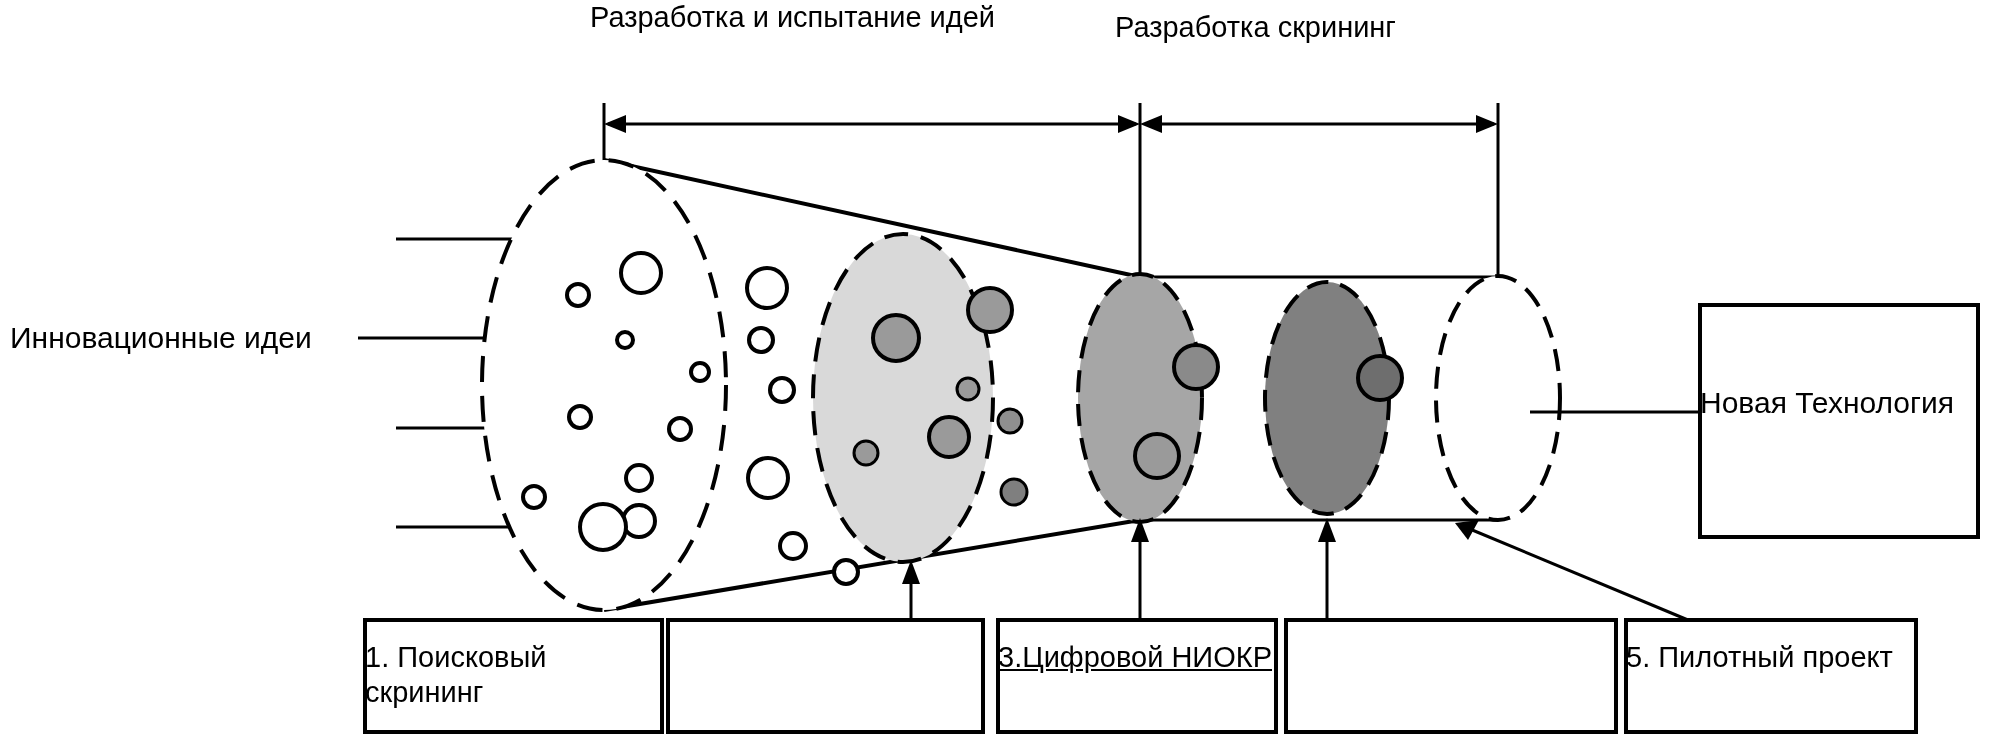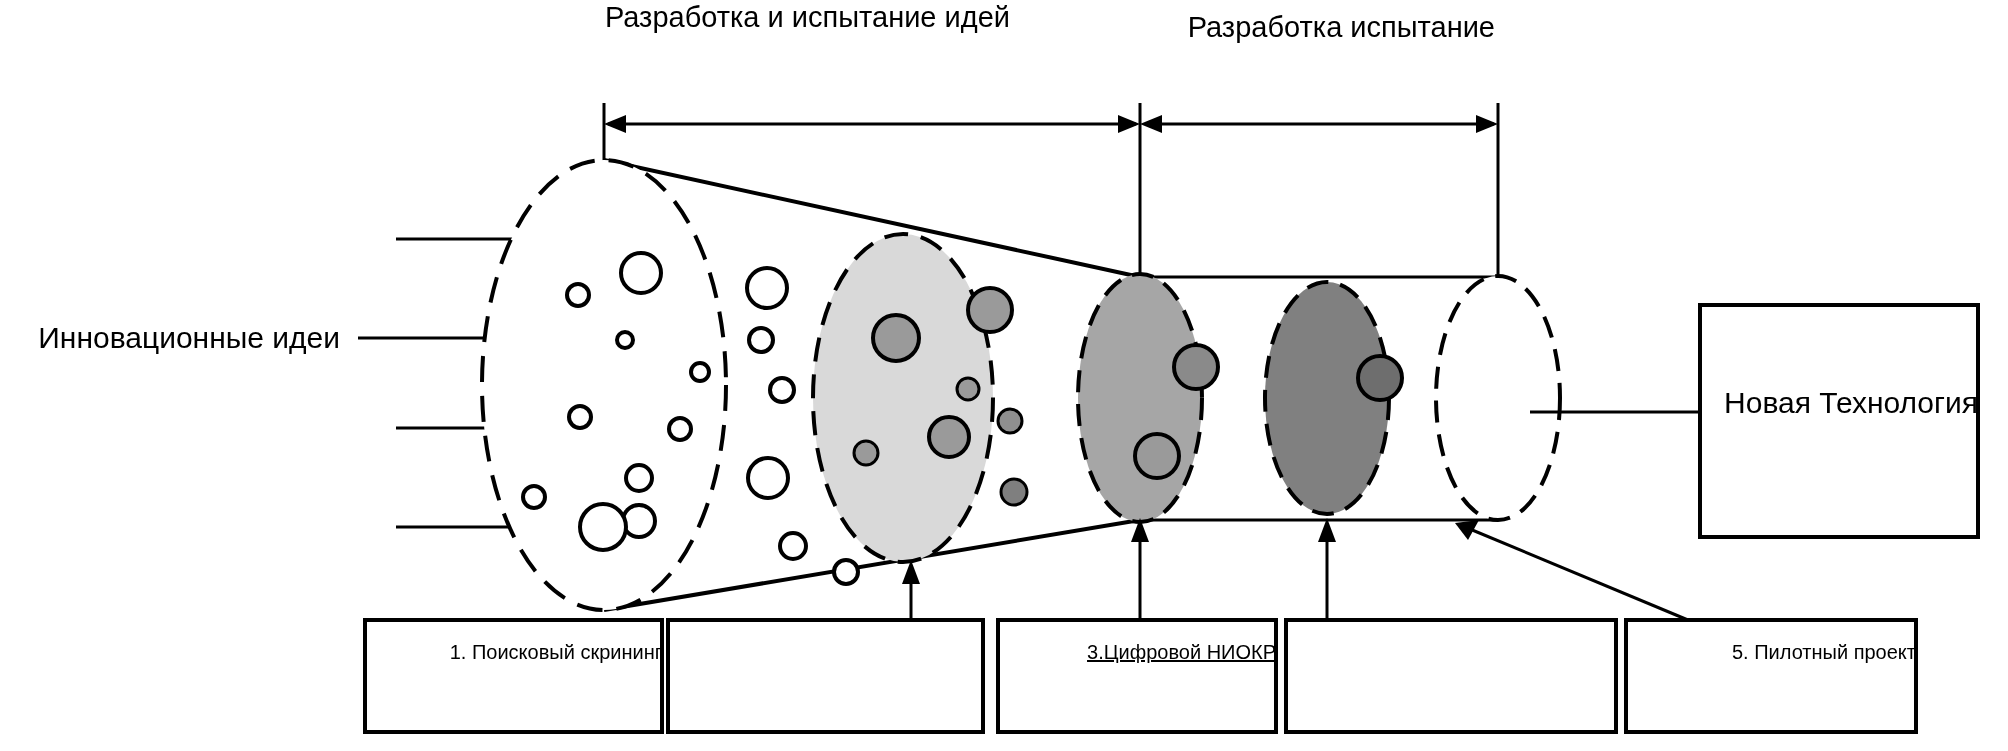--- a/index.html
+++ b/index.html
@@ -20,34 +20,34 @@
   }
   #diagram-svg {
     position: absolute;
     left: 0;
     top: 0;
     width: 2008px;
     height: 751px;
   }
   .txt {
     position: absolute;
-    text-align: right;
+    text-align: left;
     line-height: 1.22;
     font-size: 28px;
     color: #000;
     white-space: pre-line;
   }
   .phase-label {
     font-size: 29px;
   }
   .left-label {
     font-size: 30px;
   }
   .box-label {
-    font-size: 20px;
+    font-size: 29px;
   }
   .tech-label {
     font-size: 30px;
   }
 </style>
 </head>
 <body>
 
 <div id="canvas">
 
@@ -160,21 +160,21 @@
 
     <rect x="365" y="620" width="297" height="112" fill="#ffffff" stroke="#000" stroke-width="4"></rect>
     <rect x="668" y="620" width="315" height="112" fill="#ffffff" stroke="#000" stroke-width="4"></rect>
     <rect x="998" y="620" width="278" height="112" fill="#ffffff" stroke="#000" stroke-width="4"></rect>
     <rect x="1286" y="620" width="330" height="112" fill="#ffffff" stroke="#000" stroke-width="4"></rect>
     <rect x="1626" y="620" width="290" height="112" fill="#ffffff" stroke="#000" stroke-width="4"></rect>
   </svg>
 
   <div class="txt phase-label" style="left:590px; top:0px; width:420px;">Разработка и испытание идей</div>
 
-  <div class="txt phase-label" style="left:1115px; top:10px; width:380px;">Разработка испытание</div>
+  <div class="txt phase-label" style="left:1115px; top:10px; width:380px;">Разработка скрининг</div>
 
   <div class="txt left-label" style="left:10px; top:320px; width:330px;">Инновационные идеи</div>
 
   <div class="txt tech-label" style="left:1700px; top:385px; width:278px;">Новая Технология</div>
 
   <div class="txt box-label" style="left:365px; top:640px; width:297px;">1. Поисковый скрининг</div>
 
 
   <div class="txt box-label" style="left:998px; top:640px; width:278px;text-decoration:underline;">3.Цифровой НИОКР</div>
 

